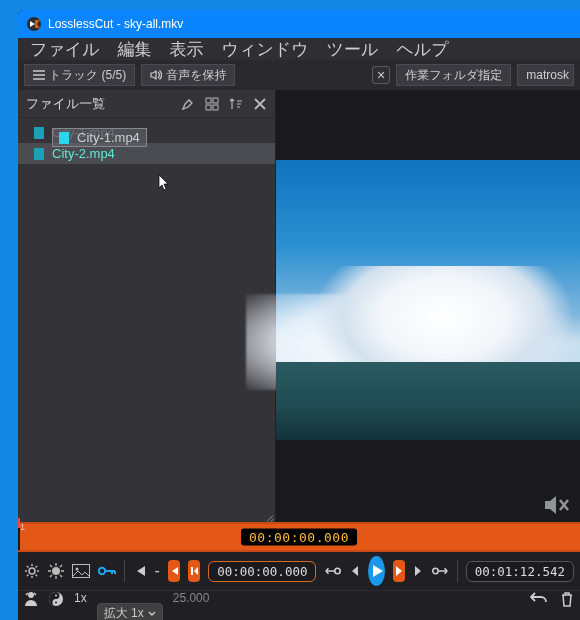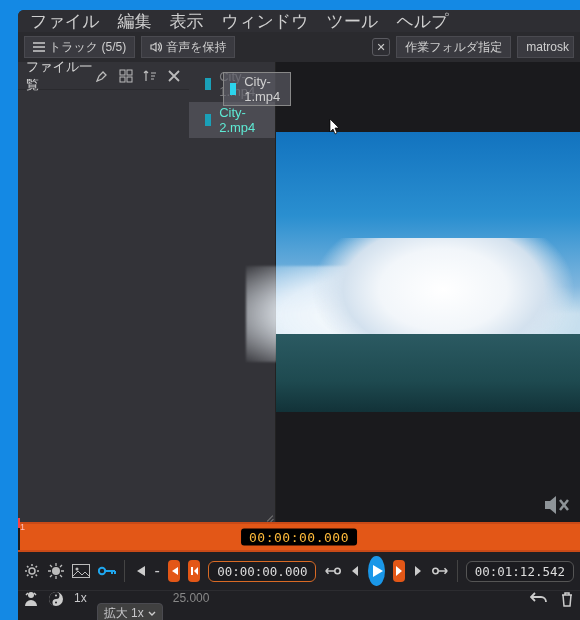--- a/index.html
+++ b/index.html
@@ -7,21 +7,21 @@
 .app { position: absolute; left: 18px; top: 10px; width: 562px; height: 610px; background: #2a2a2e; border-radius: 6px 0 0 0; overflow: hidden; display: flex; flex-direction: column; }
 .titlebar { height: 28px; background: #0a84ff; display: flex; align-items: center; padding: 0 8px; gap: 6px; color: #fff; font-size: 12px; }
 .titlebar .app-icon { width: 16px; height: 16px; display: inline-block; }
 .menubar { height: 22px; background: #2e2e33; display: flex; align-items: center; padding: 0 4px; gap: 2px; color: #d0d0d0; font-size: 17px; }
 .menubar span { padding: 2px 8px; cursor: default; }
 .toolbar { height: 30px; background: #2a2a2e; display: flex; align-items: center; padding: 2px 6px; gap: 6px; color: #d0d0d0; font-size: 12px; }
 .btn { display: inline-flex; align-items: center; gap: 4px; background: #3a3a40; border: 1px solid #4a4a50; border-radius: 0; padding: 2px 8px; height: 22px; }
 .toolbar .right { margin-left: auto; display:flex; align-items:center; gap:6px;}
 .x-btn { width:18px; height:18px; display:flex; align-items:center; justify-content:center; border:1px solid #5a5a60; border-radius:3px; background:#2e2e33; color:#ccc; font-size:11px;}
 .body { flex: 1; display: flex; position: relative; background: #1e1e22; }
-.sidebar { width: 258px; background: #333338; display: flex; flex-direction: row; border-right: 1px solid #222; position:relative;}
+.sidebar { width: 258px; background: #333338; display: flex; flex-direction: column; border-right: 1px solid #222; position:relative;}
 .side-head { height: 28px; display: flex; align-items: center; justify-content: space-between; padding: 0 8px; color: #d7d7d7; font-size: 13px; border-bottom: 1px solid #2a2a2e;}
 .side-head .icons { display: flex; gap: 10px; color: #bfbfc2; }
 .file-list { flex: 1; padding: 4px 0; position:relative; }
 .file-item { display: flex; align-items: center; gap: 8px; padding: 3px 16px; font-size: 13px; color: #d0d0d0; }
 .file-item .doc { width: 10px; height: 12px; background: #18c8e8; display: inline-block; }
 .file-item.dim { color: #7a7a7e; }
 .file-item.dim .doc { background:#1aa0b8;}
 .file-item.sel { background: #4b4b52; color: #5eead4; }
 .file-item.drag { position:absolute; left:34px; top:10px; background: rgba(100,100,110,0.6); border:1px solid #888; padding:1px 6px; z-index:5; pointer-events:none; }
 .file-item.drag .doc { background:#2cd4ec; }
@@ -53,20 +53,30 @@
 .step svg{fill:#fff;}
 .controls2 { height: 30px; background:#202024; display:flex; align-items:flex-start; padding:0 6px; gap:10px; color:#c9c9cc; font-size:12px; border-top:1px solid #2c2c30;}
 .zoom-sel { background:#404040; border:1px solid #4a4a50; border-radius:4px; padding:1px 6px; display:flex; align-items:center; gap:4px; min-width:60px;margin-top:12px;}
 svg { display:block; }
 </style>
 </head>
 <body>
 
 <div class="app">
 
+  <div class="titlebar">
+    <span class="app-icon">
+      <svg viewBox="0 0 16 16">
+          <circle cx="8" cy="8" r="7" fill="#2c2c30"></circle>
+          <path d="M4 5 L9 8 L4 11 Z" fill="#fff"></path>
+          <path d="M9 4 L14 4 L11 8 L14 12 L9 12 Z" fill="#e35717"></path>
+        </svg>
+    </span>
+    <span>LosslessCut - sky-all.mkv</span>
+  </div>
 
   <div class="menubar">
     <span>ファイル</span>
     <span>編集</span>
     <span>表示</span>
     <span>ウィンドウ</span>
     <span>ツール</span>
     <span>ヘルプ</span>
   </div>
 

